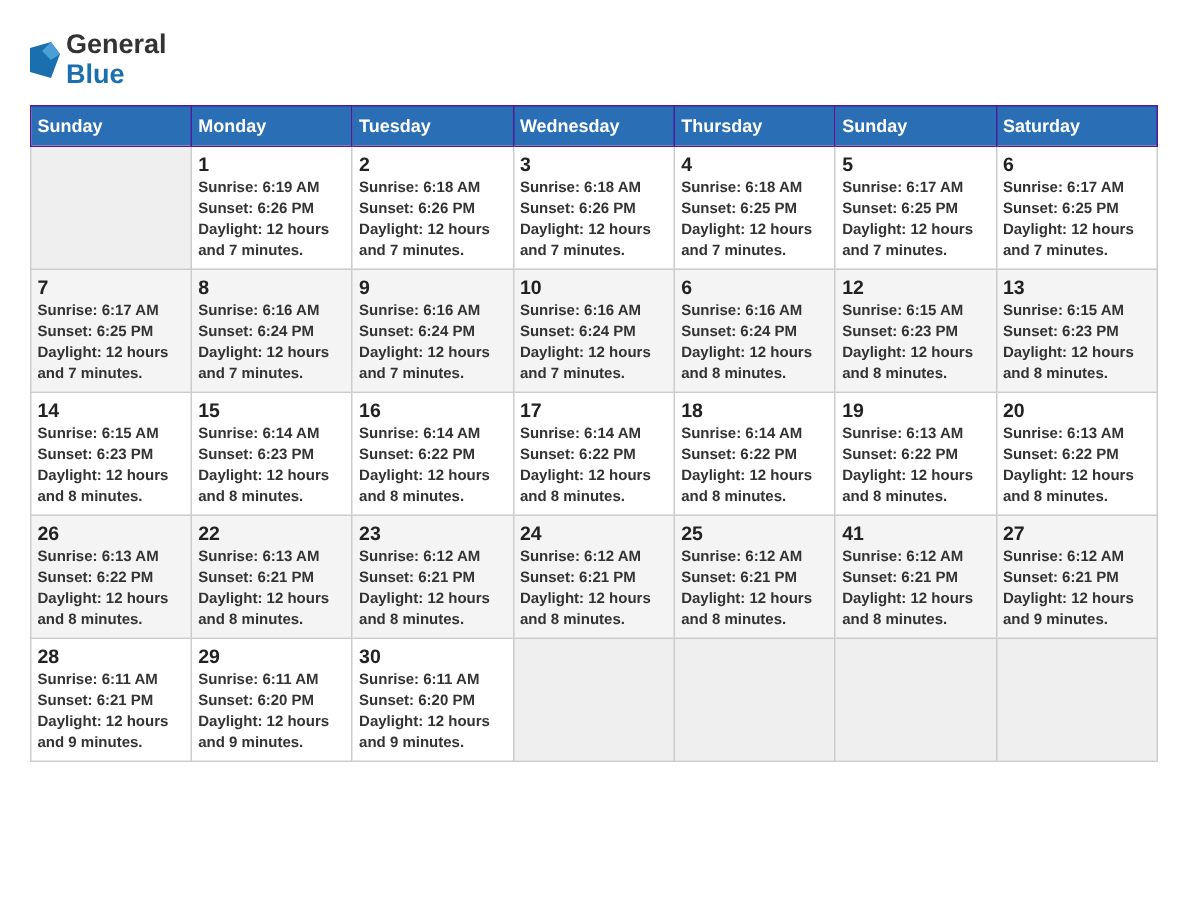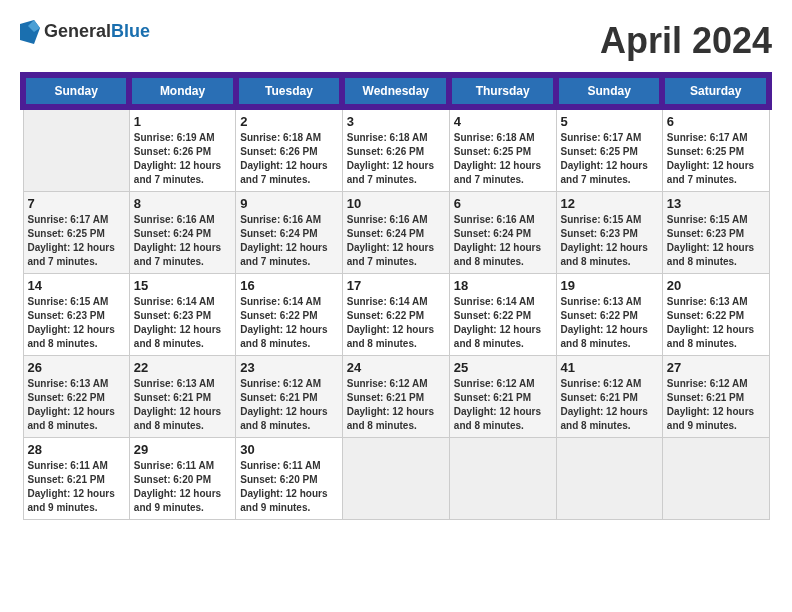--- a/index.html
+++ b/index.html
@@ -16,21 +16,21 @@
       align-items: flex-start;
       margin-bottom: 10px;
     }
     .logo {
       display: flex;
       align-items: center;
       gap: 4px;
     }
     .logo-text {
       display: flex;
-      flex-direction: row;
+      flex-direction: column;
       line-height: 1.1;
     }
     .logo-general {
       font-size: 18px;
       font-weight: bold;
       color: #333;
     }
     .logo-blue {
       font-size: 18px;
       font-weight: bold;
@@ -55,22 +55,22 @@
     table {
       width: 100%;
       border-collapse: collapse;
       font-size: 11px;
     }
     thead tr th {
       background-color: #2a6fb5;
       color: #fff;
       font-weight: bold;
       padding: 6px 4px;
-      text-align: center;
-      border: 6px solid #4c1d95;
+      text-align: left;
+      border: 1px solid #4c1d95;
       font-size: 12px;
     }
     tbody tr td {
       border: 1px solid #ccc;
       vertical-align: top;
       padding: 4px;
       min-height: 80px;
       width: 108px;
     }
     tbody tr td.empty {
@@ -107,21 +107,20 @@
     <svg class="logo-icon" viewBox="0 0 20 24" xmlns="http://www.w3.org/2000/svg">
       <polygon points="0,4 14,0 20,8 14,24 0,20" fill="#1a6faf"></polygon>
       <polygon points="14,0 20,8 14,12 8,6" fill="#4a9fd5"></polygon>
     </svg>
     <div class="logo-text">
       <span class="logo-general">General</span>
       <span class="logo-blue">Blue</span>
     </div>
   </div>
   <div class="title-block">
-    <div class="title-month">April 2024</div>
   </div>
 </div>
 
 <table>
   <thead>
     <tr>
     <th>Sunday</th>
         <th>Monday</th>
         <th>Tuesday</th>
         <th>Wednesday</th>

